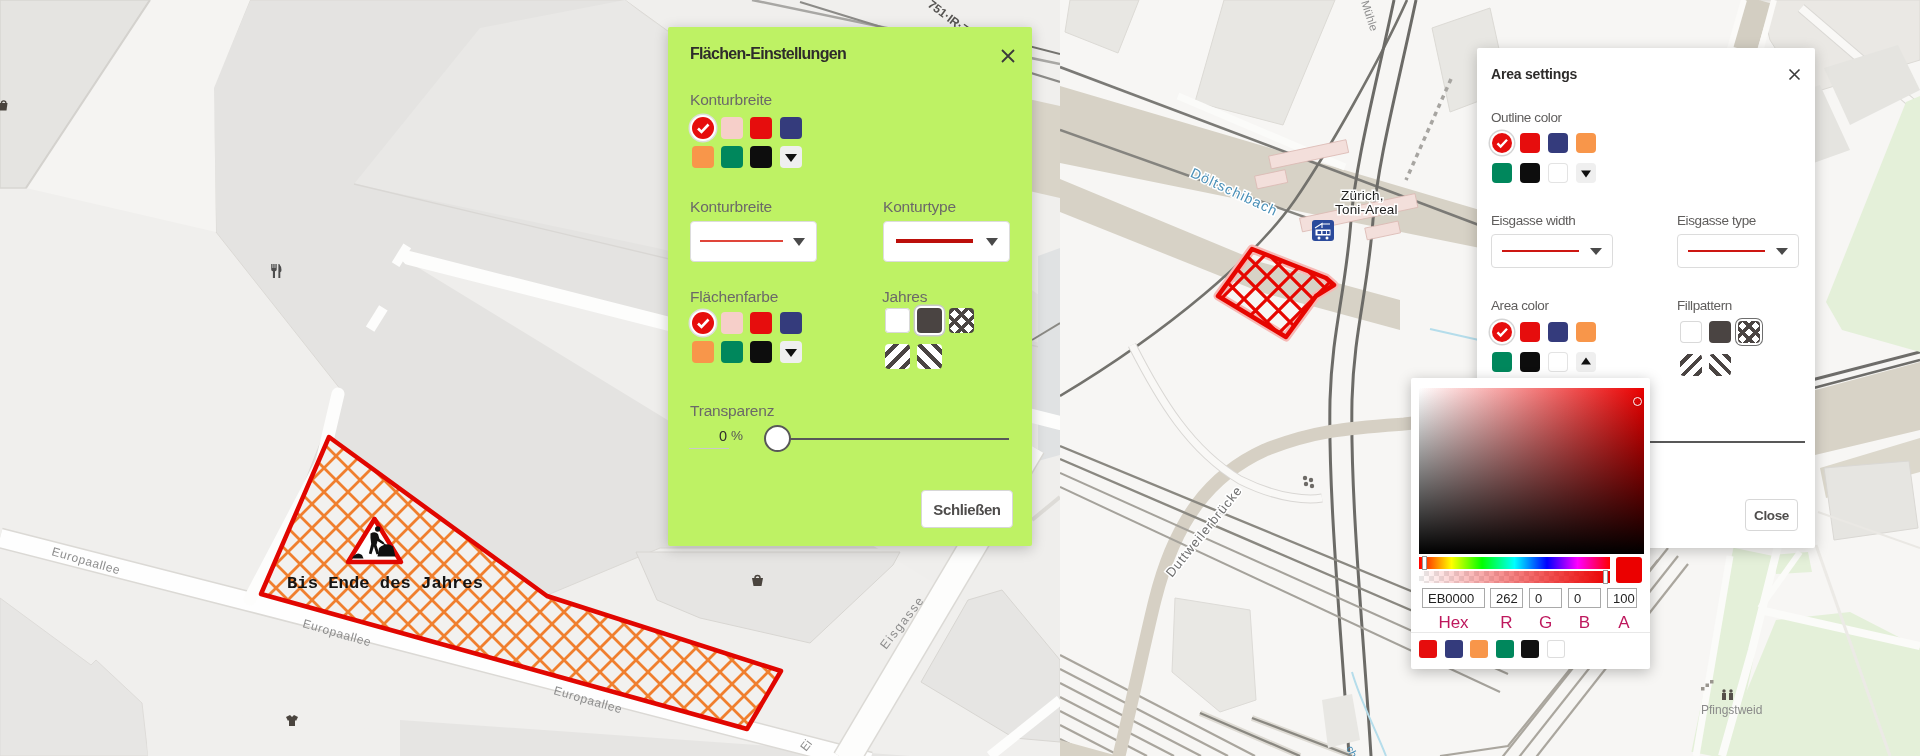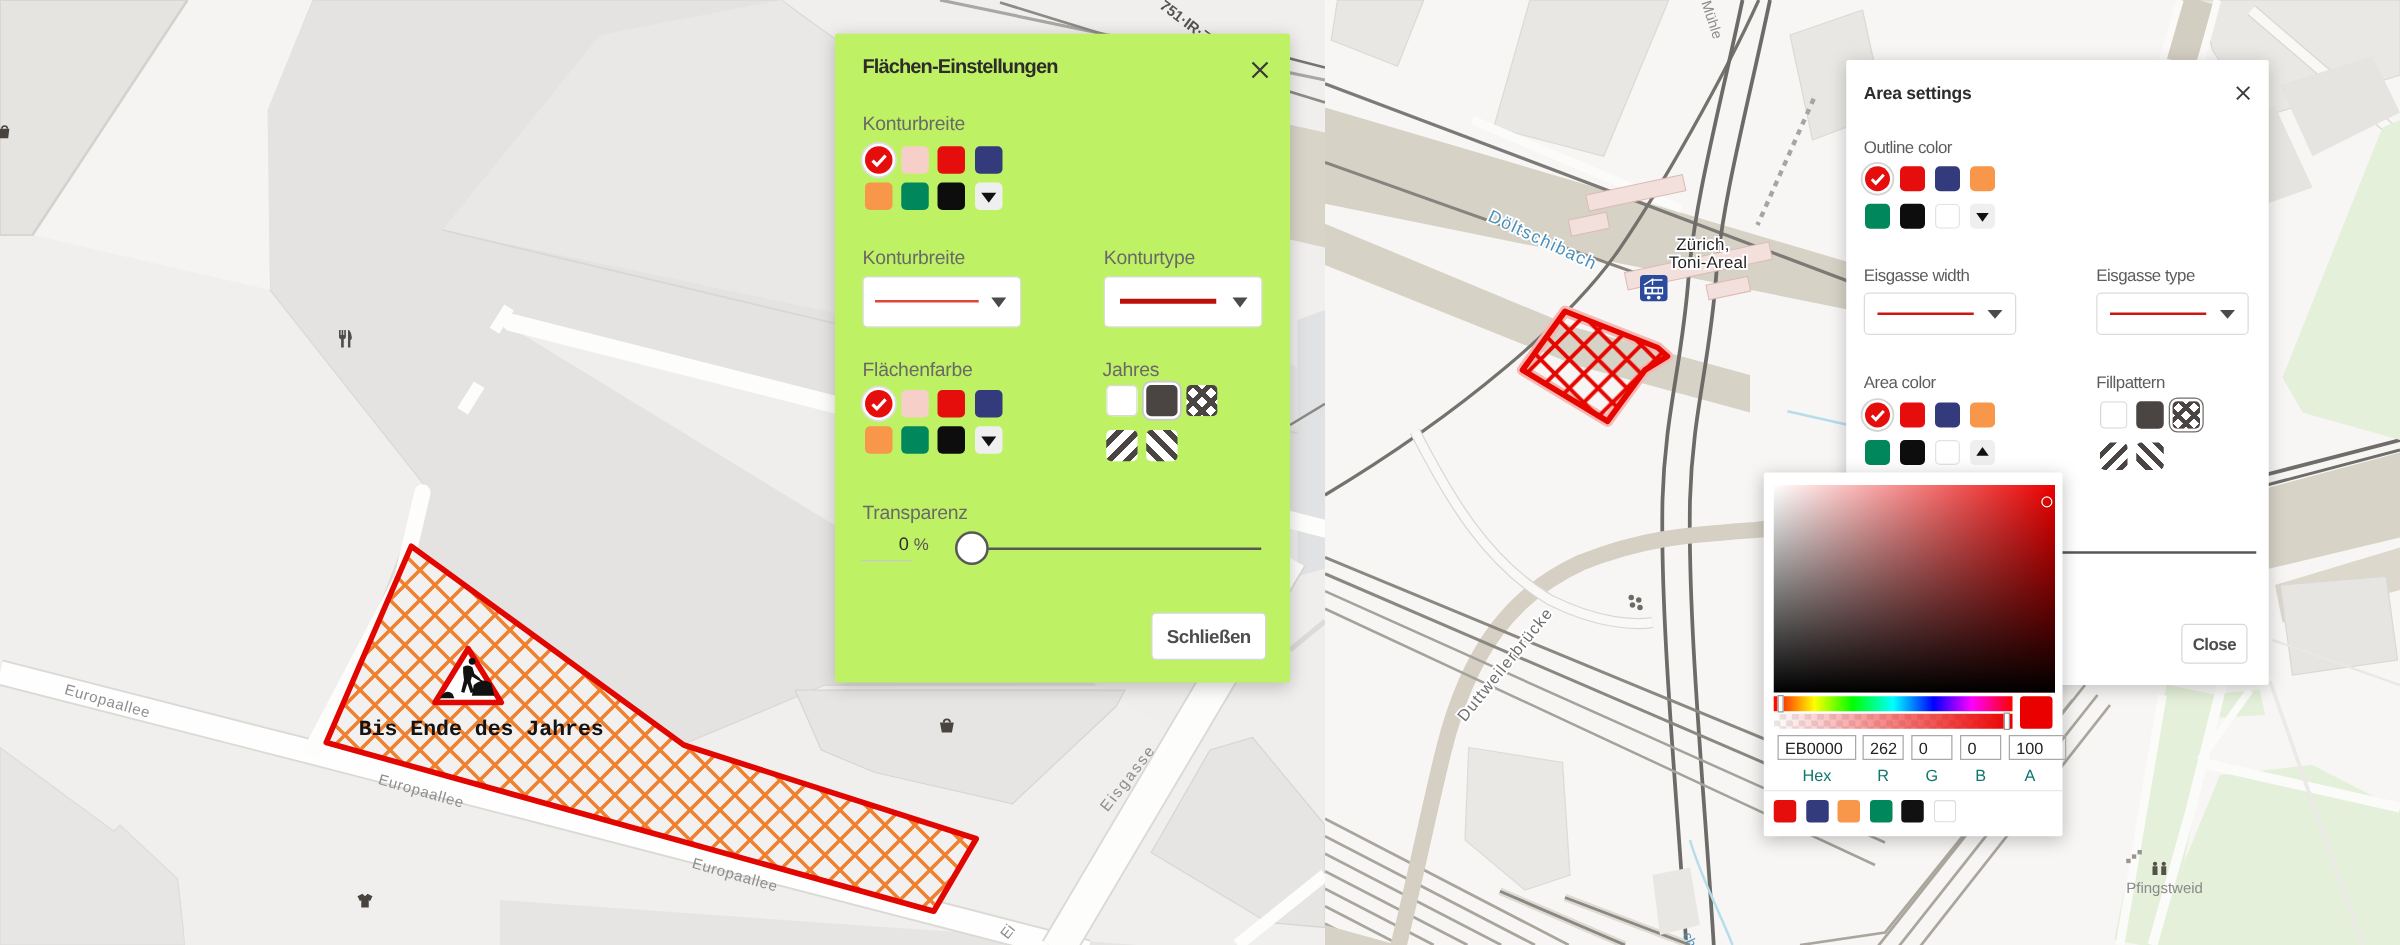--- a/index.html
+++ b/index.html
@@ -21,21 +21,21 @@
   .eselect{width:122px;height:34px;border:1px solid #dcdcdc;border-radius:4px;background:#fff;}
   .seltri{position:absolute;right:11px;top:16px;width:0;height:0;border-left:6.5px solid transparent;border-right:6.5px solid transparent;border-top:8px solid #4a4a4a;}
   .seltri.e{right:10px;top:13px;border-left-width:6px;border-right-width:6px;border-top-width:7.5px;}
   .swrow.gp{margin-bottom:11px;}
   .gpat{width:25px;height:25px;border-radius:4px;margin-right:7px;position:relative;}
   .gpat.psel{box-shadow:0 0 0 2px #fff,0 0 0 3.5px #c9c9c9;}
   .epat{width:22px;height:22px;border-radius:4px;margin-right:7px;position:relative;}
   .epat.psel{box-shadow:0 0 0 2px #fff,0 0 0 3px #6e6e6e;}
   .gbtn{height:38px;border:1px solid #d7d7d7;border-radius:4px;background:#fff;display:flex;align-items:center;justify-content:center;font-size:15px;font-weight:bold;letter-spacing:-0.4px;color:#4f4d4c;}
   .pin{height:20px;border:1px solid #a9a9a9;font-size:13px;color:#222;padding:2px 0 0 5px;}
-  .plab{font-size:13px;color:#0f766e;text-align:center;}
+  .plab{font-size:17px;color:#be185d;text-align:center;}
   .psw{width:18px;height:18px;border-radius:3px;margin-right:7.5px;}
 </style>
 </head>
 <body>
 <div id="stage">
 
 <svg class="abs" style="left:0;top:0" width="1060" height="756" viewBox="0 0 1060 756">
   <defs>
     <pattern id="ohatch" width="24" height="24" patternUnits="userSpaceOnUse">
       <path d="M-2,-2 L26,26 M26,-2 L-2,26" stroke="#f07f2e" stroke-width="2.8" fill="none"></path>
@@ -490,21 +490,21 @@
   <div class="abs" style="left:205px;top:179px;width:26px;height:26px;border-radius:3px;background:#eb0000;"></div>
 
   <div class="abs pin" style="left:11px;top:210px;width:63px;">EB0000</div>
 
   <div class="abs pin" style="left:79px;top:210px;width:33px;">262</div>
 
   <div class="abs pin" style="left:118px;top:210px;width:33px;">0</div>
 
   <div class="abs pin" style="left:157px;top:210px;width:33px;">0</div>
 
-  <div class="abs pin" style="left:196px;top:210px;width:46px;">100</div>
+  <div class="abs pin" style="left:196px;top:210px;width:30px;">100</div>
 
   <div class="abs plab" style="left:11px;top:235px;width:63px;">Hex</div>
   <div class="abs plab" style="left:79px;top:235px;width:33px;">R</div>
   <div class="abs plab" style="left:118px;top:235px;width:33px;">G</div>
   <div class="abs plab" style="left:157px;top:235px;width:33px;">B</div>
   <div class="abs plab" style="left:196px;top:235px;width:34px;">A</div>
 
   <div class="abs" style="left:0;top:254px;width:239px;height:1px;background:#e8e8e8;"></div>
 
   <div class="abs" style="left:8px;top:262px;display:flex;">

